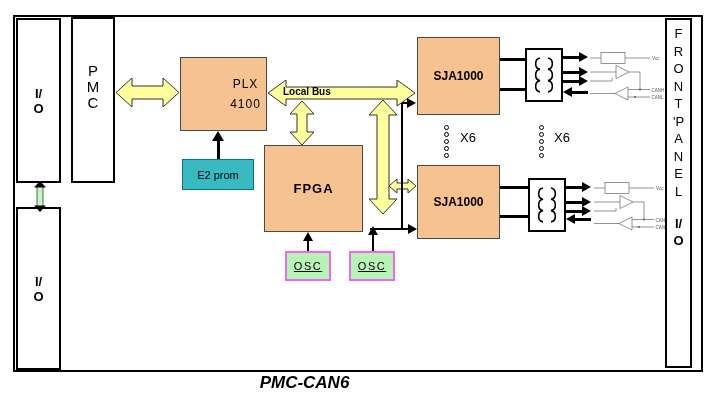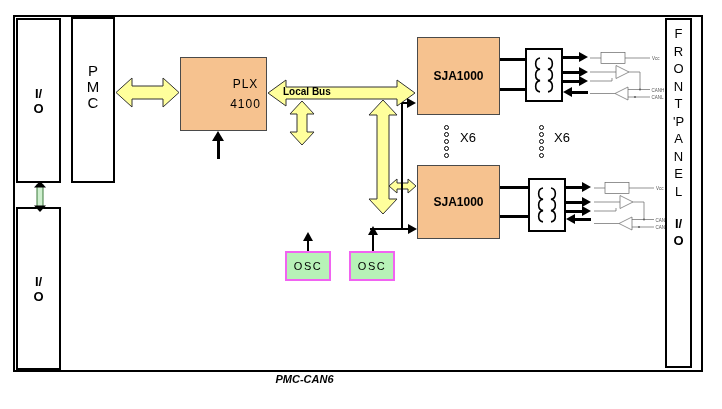--- a/index.html
+++ b/index.html
@@ -4,21 +4,21 @@
 <style>
   html,body{margin:0;padding:0;background:#fff;}
   .canvas{position:relative;width:722px;height:409px;background:#fff;
           font-family:"Liberation Sans",sans-serif;color:#000;overflow:hidden;}
   .box{position:absolute;box-sizing:border-box;display:flex;flex-direction:column;
        align-items:center;justify-content:center;text-align:center;}
   .outline{border:2px solid #000;background:transparent;}
   .white-box{background:#fff;border:2px solid #000;}
   .orange{background:var(--box_orange);border:1px solid #4a4a4a;}
   .teal{background:var(--box_teal);border:1px solid #0e6f7e;}
-  .osc{background:var(--box_green);border:2px solid var(--osc_border);}
+  .osc{background:var(--box_green);border:2px solid var(--osc_border);text-decoration:underline;}
   .line{position:absolute;background:#000;}
   .tri{position:absolute;width:0;height:0;}
   .tri-up{border-left:6px solid transparent;border-right:6px solid transparent;border-bottom:10px solid #000;}
   .tri-up-sm{border-left:5px solid transparent;border-right:5px solid transparent;border-bottom:9px solid #000;}
   .tri-right{border-top:5.5px solid transparent;border-bottom:5.5px solid transparent;border-left:9px solid #000;}
   .tri-left{border-top:5.5px solid transparent;border-bottom:5.5px solid transparent;border-right:9px solid #000;}
   .io-text{font-size:13px;font-weight:bold;line-height:15px;}
   .pmc-box{justify-content:flex-start;padding-top:44px;font-size:15px;line-height:16px;font-weight:500;}
   .plx-text{font-size:12px;line-height:20px;letter-spacing:1px;}
   .eeprom-text{font-size:11px;}
@@ -26,21 +26,21 @@
   .sja-text{font-size:12px;font-weight:bold;}
   .osc-text{font-size:11px;letter-spacing:1.5px;}
   .lb-label{position:absolute;left:283px;top:86px;font-size:10px;font-weight:bold;}
   .x6{position:absolute;font-size:13px;}
   .dot{position:absolute;width:5px;height:5px;border:1px solid #000;border-radius:50%;background:#fff;box-sizing:border-box;}
   .fp{justify-content:flex-start;padding-top:5px;font-size:13px;font-weight:500;}
   .fp-l{height:17.5px;display:flex;align-items:center;}
   .fp-gap{height:15px;}
   .fp-io{height:17px;display:flex;align-items:center;font-weight:bold;}
   .caption{position:absolute;left:0;top:373px;width:609px;text-align:center;
-           font-size:11px;font-weight:bold;font-style:italic;}
+           font-size:17px;font-weight:bold;font-style:italic;}
   svg{position:absolute;overflow:visible;}
   .mini-t{font-size:4.5px;fill:#555;font-family:"Liberation Sans",sans-serif;}
 </style>
 </head>
 <body>
 
 <div class="canvas">
 
   <div class="box outline" style="left:13px;top:15px;width:690px;height:357px;"></div>
 
@@ -84,21 +84,27 @@
 
   <svg style="left:388px;top:178px;" width="29" height="16" viewBox="0 0 29 16">
     <polygon points="1,8 9,1 9,5 20,5 20,1 28,8 20,15 20,11 9,11 9,15" stroke="#333" stroke-width="1" fill="#FFFF9C"></polygon>
   </svg>
 
   <div class="box orange plx-text" style="left:180px;top:57px;width:87px;height:74px;padding-left:44px;">
     <span>PLX</span>
     <span>4100</span>
   </div>
 
-
+  <div class="box teal eeprom-text" style="left:182px;top:159px;width:72px;height:31px;">
+    <span>E2 prom</span>
+  </div>
+
+  <div class="box orange fpga-text" style="left:264px;top:145px;width:99px;height:87px;">
+    <span>FPGA</span>
+  </div>
 
   <div class="box orange sja-text" style="left:417px;top:37px;width:83px;height:78px;">
     <span>SJA1000</span>
   </div>
   <div class="box orange sja-text" style="left:417px;top:165px;width:83px;height:74px;">
     <span>SJA1000</span>
   </div>
 
   <div class="box osc osc-text" style="left:285px;top:251px;width:46px;height:30px;">
     <span>OSC</span>

